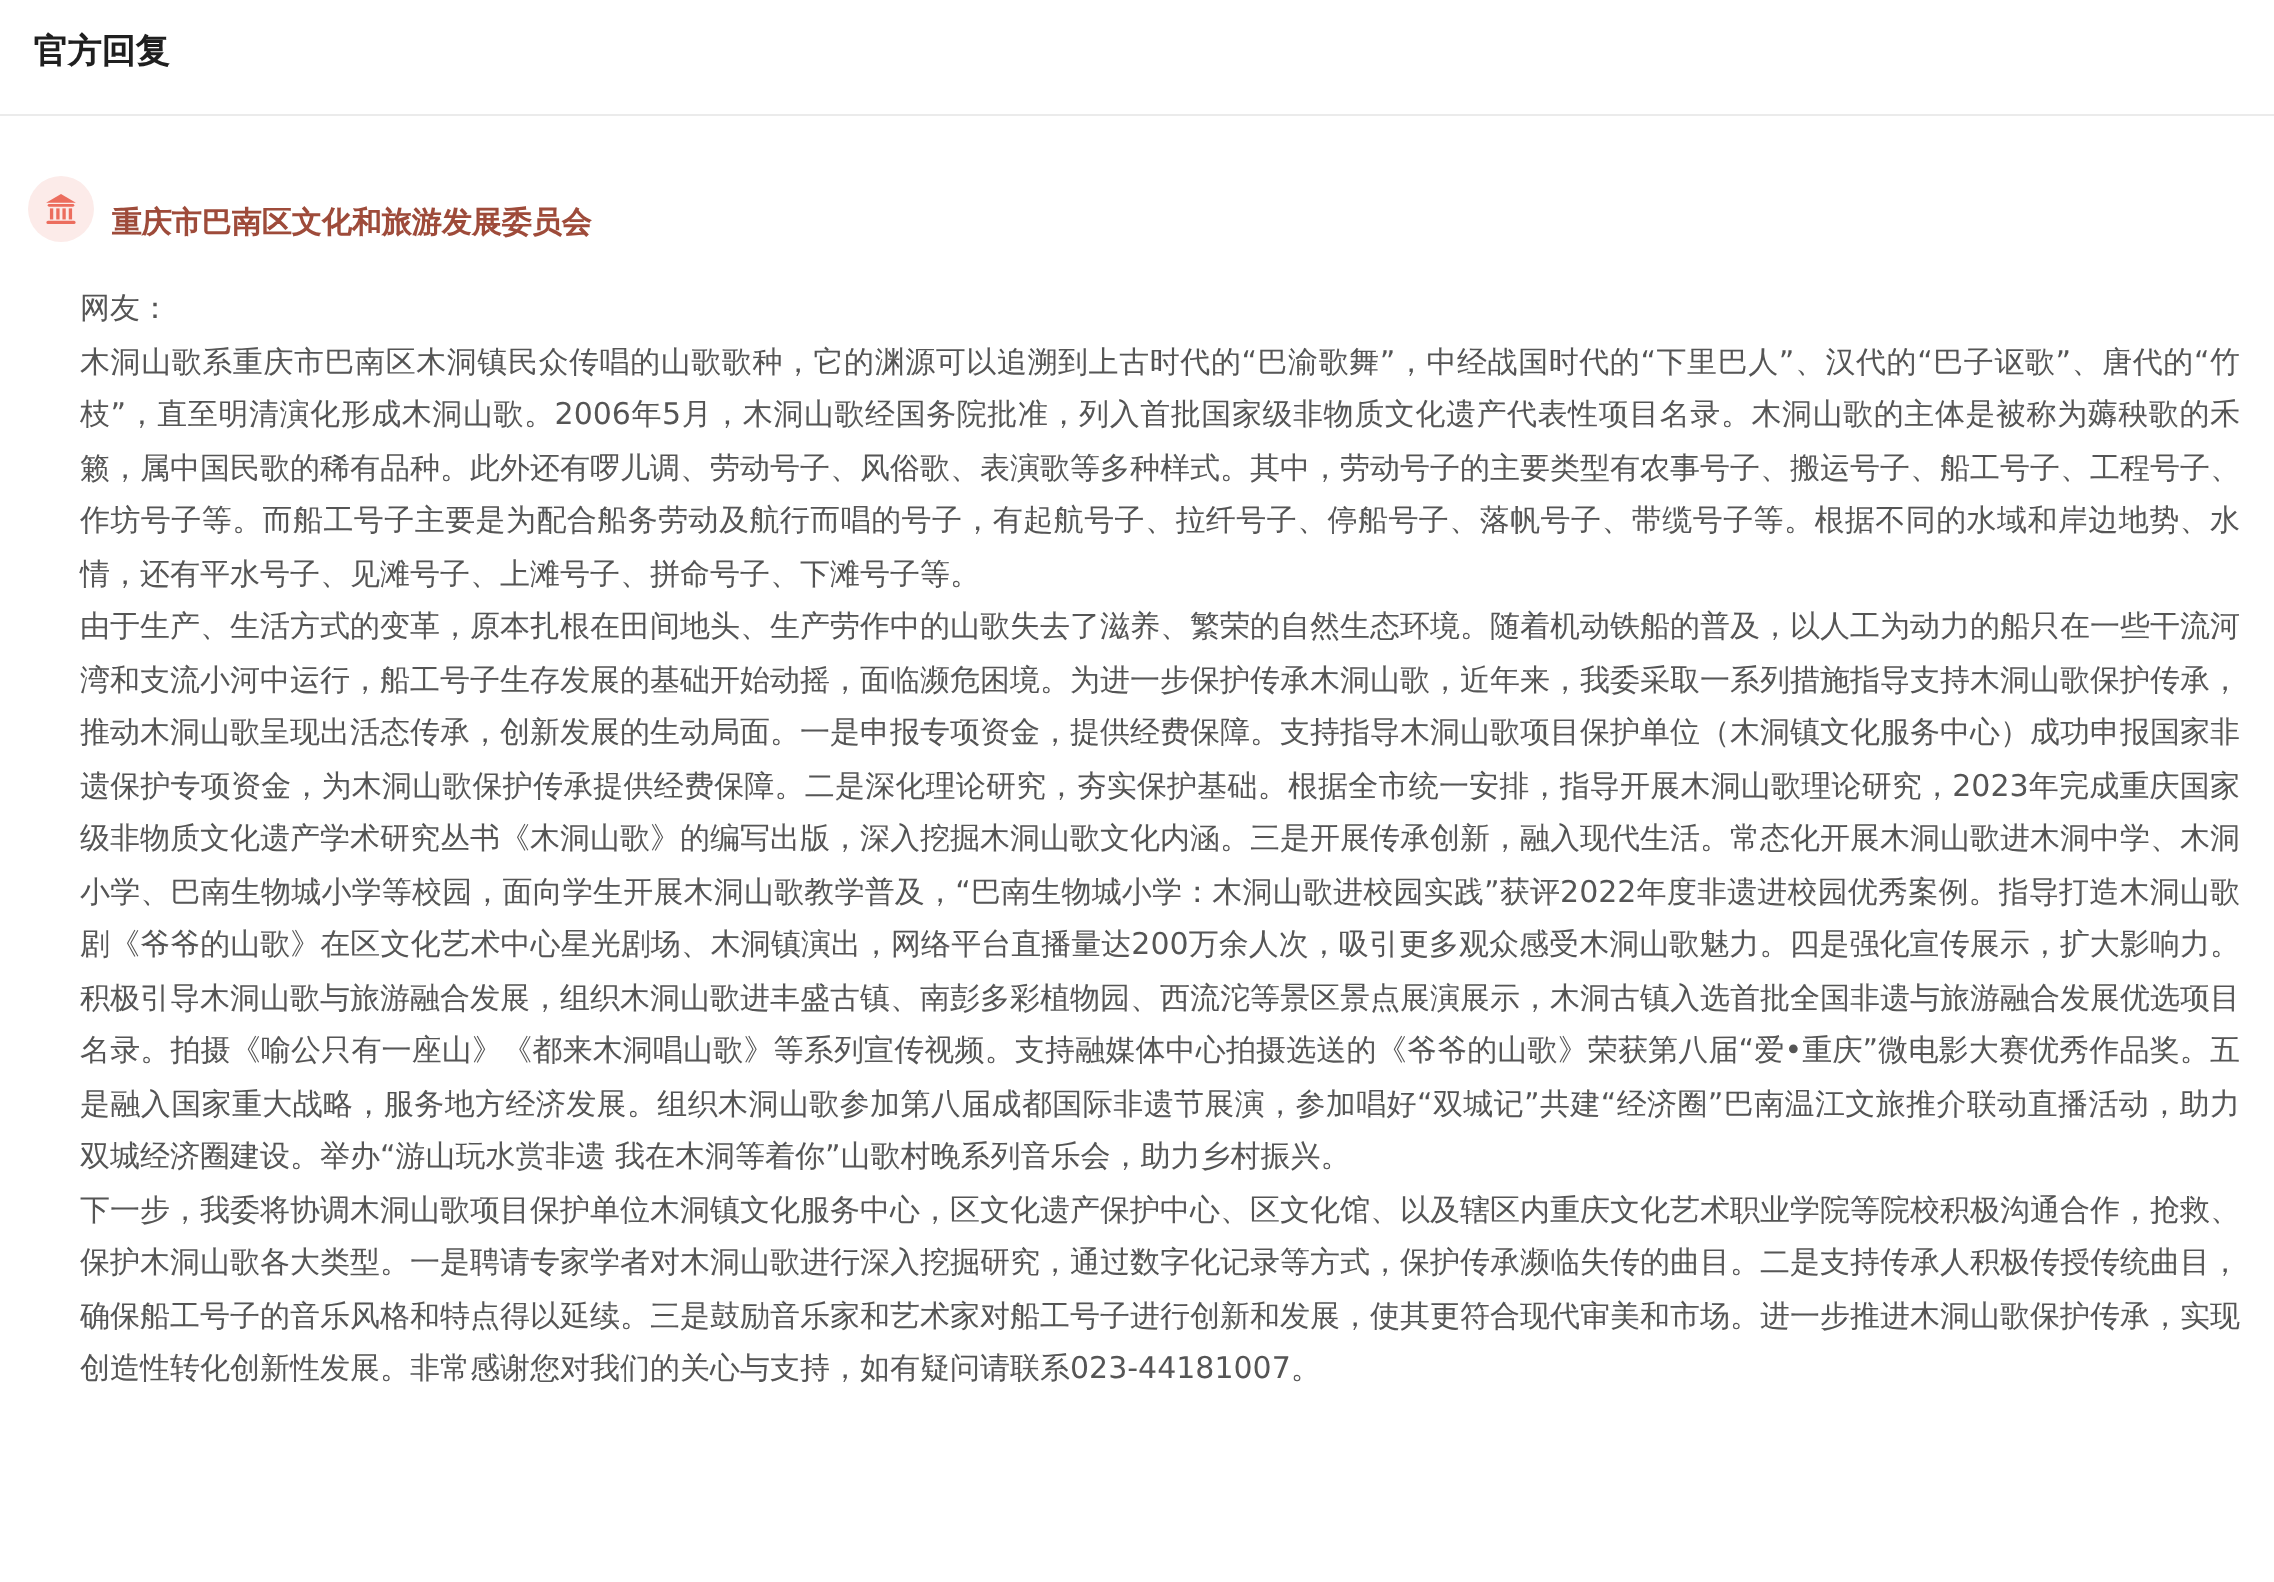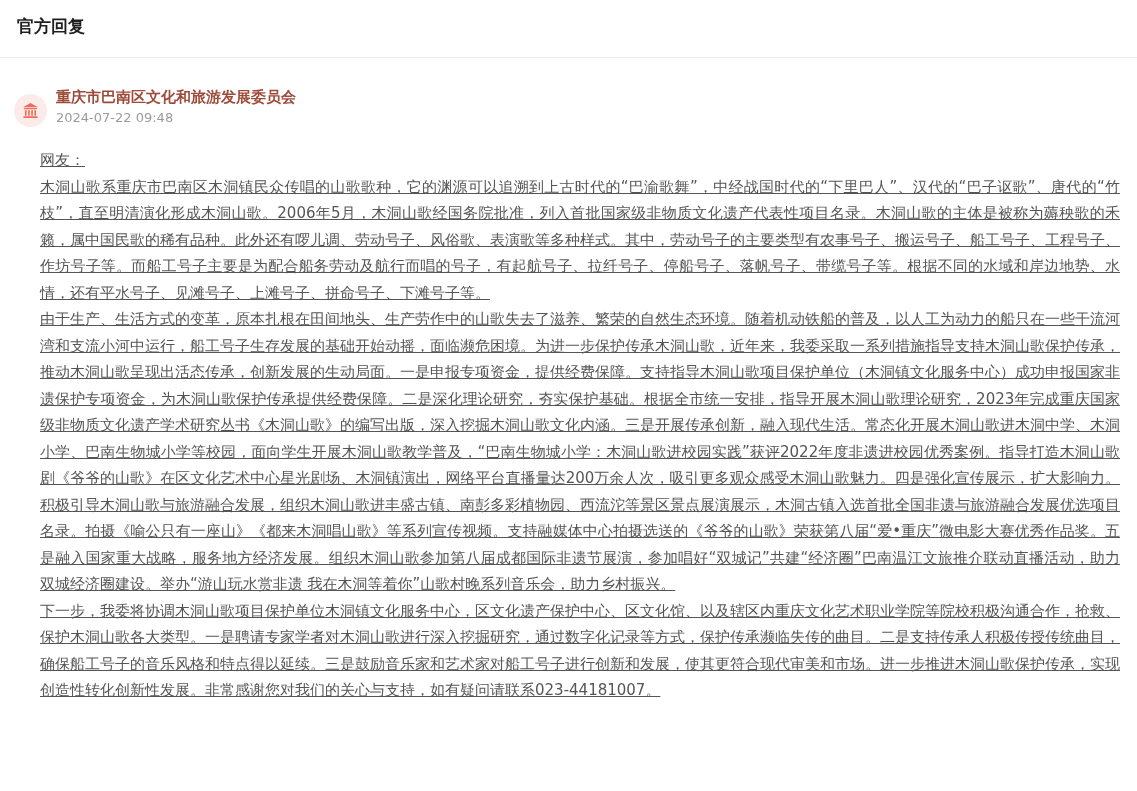--- a/index.html
+++ b/index.html
@@ -73,21 +73,20 @@
     margin: 20px 17px 0 40px;
     font-size: 15px;
     line-height: 26.5px;
     color: var(--body_text);
     text-align: justify;
     word-break: break-all;
   }
   .reply-body p {
     margin: 0;
     padding: 0;
-    text-decoration: underline;
   }
 </style>
 </head>
 <body>
 
 <div class="page">
 
   <h1 class="page-title">官方回复</h1>
 
   <div class="divider"></div>
@@ -103,21 +102,20 @@
             <rect x="5.0" y="11.6" width="2.1" height="7.0"></rect>
             <rect x="9.0" y="11.6" width="2.1" height="7.0"></rect>
             <rect x="12.9" y="11.6" width="2.1" height="7.0"></rect>
             <rect x="16.9" y="11.6" width="2.1" height="7.0"></rect>
             <rect x="2.8" y="19.4" width="18.4" height="2.1" rx="1"></rect>
           </g>
         </svg>
       </span>
       <div class="org-meta">
         <div class="org-name">重庆市巴南区文化和旅游发展委员会</div>
-        <div class="reply-date">2024-07-22 09:48</div>
       </div>
     </div>
 
     <div class="reply-body">
       <p>网友：</p>
       <p>木洞山歌系重庆市巴南区木洞镇民众传唱的山歌歌种，它的渊源可以追溯到上古时代的“巴渝歌舞”，中经战国时代的“下里巴人”、汉代的“巴子讴歌”、唐代的“竹枝”，直至明清演化形成木洞山歌。2006年5月，木洞山歌经国务院批准，列入首批国家级非物质文化遗产代表性项目名录。木洞山歌的主体是被称为薅秧歌的禾籁，属中国民歌的稀有品种。此外还有啰儿调、劳动号子、风俗歌、表演歌等多种样式。其中，劳动号子的主要类型有农事号子、搬运号子、船工号子、工程号子、作坊号子等。而船工号子主要是为配合船务劳动及航行而唱的号子，有起航号子、拉纤号子、停船号子、落帆号子、带缆号子等。根据不同的水域和岸边地势、水情，还有平水号子、见滩号子、上滩号子、拼命号子、下滩号子等。</p>
       <p>由于生产、生活方式的变革，原本扎根在田间地头、生产劳作中的山歌失去了滋养、繁荣的自然生态环境。随着机动铁船的普及，以人工为动力的船只在一些干流河湾和支流小河中运行，船工号子生存发展的基础开始动摇，面临濒危困境。为进一步保护传承木洞山歌，近年来，我委采取一系列措施指导支持木洞山歌保护传承，推动木洞山歌呈现出活态传承，创新发展的生动局面。一是申报专项资金，提供经费保障。支持指导木洞山歌项目保护单位（木洞镇文化服务中心）成功申报国家非遗保护专项资金，为木洞山歌保护传承提供经费保障。二是深化理论研究，夯实保护基础。根据全市统一安排，指导开展木洞山歌理论研究，2023年完成重庆国家级非物质文化遗产学术研究丛书《木洞山歌》的编写出版，深入挖掘木洞山歌文化内涵。三是开展传承创新，融入现代生活。常态化开展木洞山歌进木洞中学、木洞小学、巴南生物城小学等校园，面向学生开展木洞山歌教学普及，“巴南生物城小学：木洞山歌进校园实践”获评2022年度非遗进校园优秀案例。指导打造木洞山歌剧《爷爷的山歌》在区文化艺术中心星光剧场、木洞镇演出，网络平台直播量达200万余人次，吸引更多观众感受木洞山歌魅力。四是强化宣传展示，扩大影响力。积极引导木洞山歌与旅游融合发展，组织木洞山歌进丰盛古镇、南彭多彩植物园、西流沱等景区景点展演展示，木洞古镇入选首批全国非遗与旅游融合发展优选项目名录。拍摄《喻公只有一座山》《都来木洞唱山歌》等系列宣传视频。支持融媒体中心拍摄选送的《爷爷的山歌》荣获第八届“爱•重庆”微电影大赛优秀作品奖。五是融入国家重大战略，服务地方经济发展。组织木洞山歌参加第八届成都国际非遗节展演，参加唱好“双城记”共建“经济圈”巴南温江文旅推介联动直播活动，助力双城经济圈建设。举办“游山玩水赏非遗 我在木洞等着你”山歌村晚系列音乐会，助力乡村振兴。</p>
       <p>下一步，我委将协调木洞山歌项目保护单位木洞镇文化服务中心，区文化遗产保护中心、区文化馆、以及辖区内重庆文化艺术职业学院等院校积极沟通合作，抢救、保护木洞山歌各大类型。一是聘请专家学者对木洞山歌进行深入挖掘研究，通过数字化记录等方式，保护传承濒临失传的曲目。二是支持传承人积极传授传统曲目，确保船工号子的音乐风格和特点得以延续。三是鼓励音乐家和艺术家对船工号子进行创新和发展，使其更符合现代审美和市场。进一步推进木洞山歌保护传承，实现创造性转化创新性发展。非常感谢您对我们的关心与支持，如有疑问请联系023-44181007。</p>
     </div>
 

